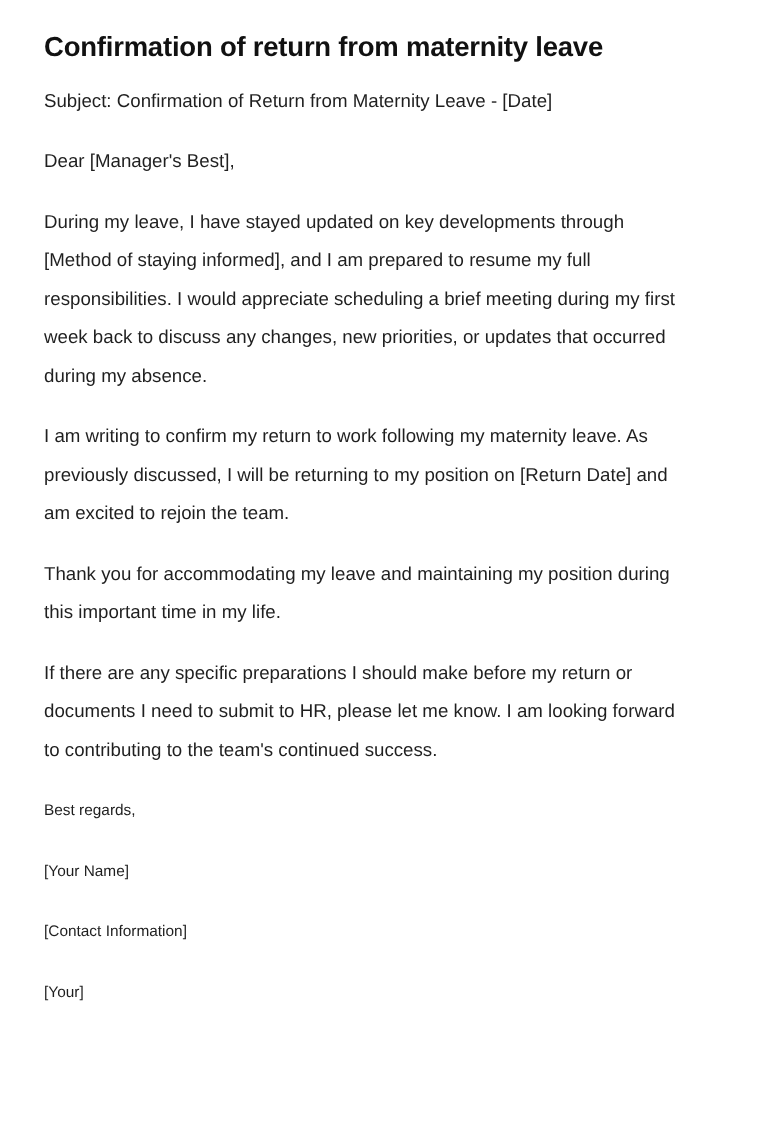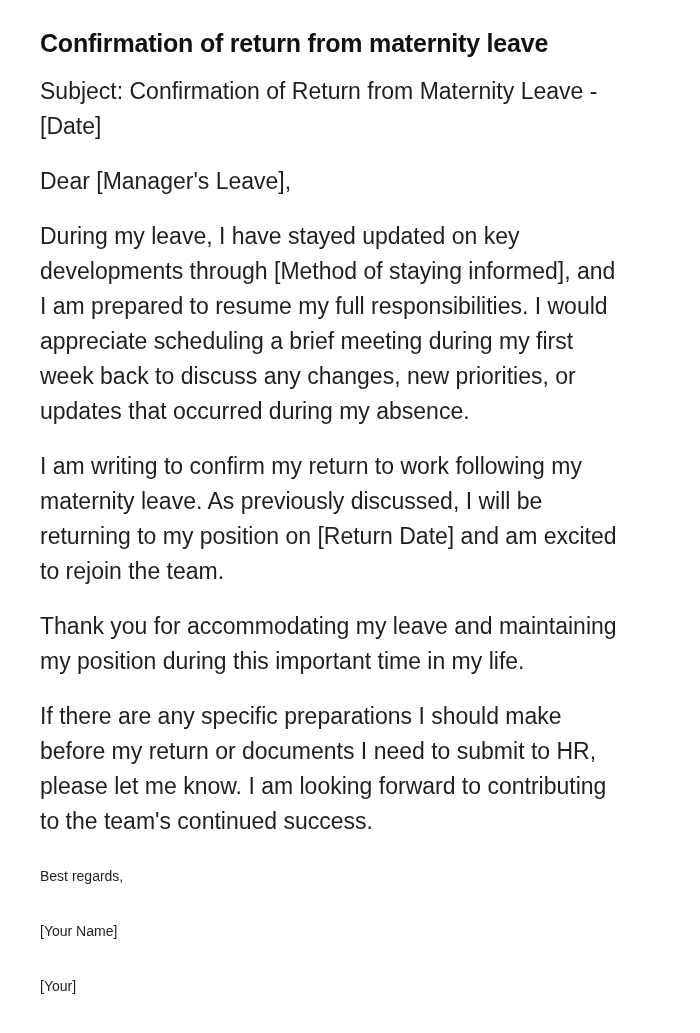--- a/index.html
+++ b/index.html
@@ -27,21 +27,21 @@
     margin: 0 0 16px 0;
     font-size: 25px;
     line-height: 30px;
     font-weight: 700;
     letter-spacing: -0.2px;
     color: #111111;
   }
 
   .para {
     margin: 0 17px 20px 0;
-    font-size: 23px;
+    font-size: 17px;
     line-height: 35px;
     font-weight: 400;
     color: #1f1f1f;
     max-width: 600px;
     white-space: pre-wrap;
   }
 
   .para:last-child {
     margin-bottom: 0;
   }
@@ -55,30 +55,31 @@
 </style>
 </head>
 <body>
 
 <div class="letter">
 
   <h1 class="doc-title">Confirmation of return from maternity leave</h1>
 
   <p class="para">Subject: Confirmation of Return from Maternity Leave - [Date]</p>
 
-  <p class="para">Dear [Manager's Leave],</p>
+  <p class="para">Dear [Manager's Best],</p>
 
   <p class="para">During my leave, I have stayed updated on key developments through [Method of staying informed], and I am prepared to resume my full responsibilities. I would appreciate scheduling a brief meeting during my first week back to discuss any changes, new priorities, or updates that occurred during my absence.</p>
 
   <p class="para">I am writing to confirm my return to work following my maternity leave. As previously discussed, I will be returning to my position on [Return Date] and am excited to rejoin the team.</p>
 
   <p class="para">Thank you for accommodating my leave and maintaining my position during this important time in my life.</p>
 
   <p class="para">If there are any specific preparations I should make before my return or documents I need to submit to HR, please let me know. I am looking forward to contributing to the team's continued success.</p>
 
   <p class="sign-line">Best regards,</p>
 
   <p class="sign-line">[Your Name]</p>
 
+  <p class="sign-line">[Contact Information]</p>
 
   <p class="sign-line">[Your]</p>
 
 </div>
 
 </body></html>

